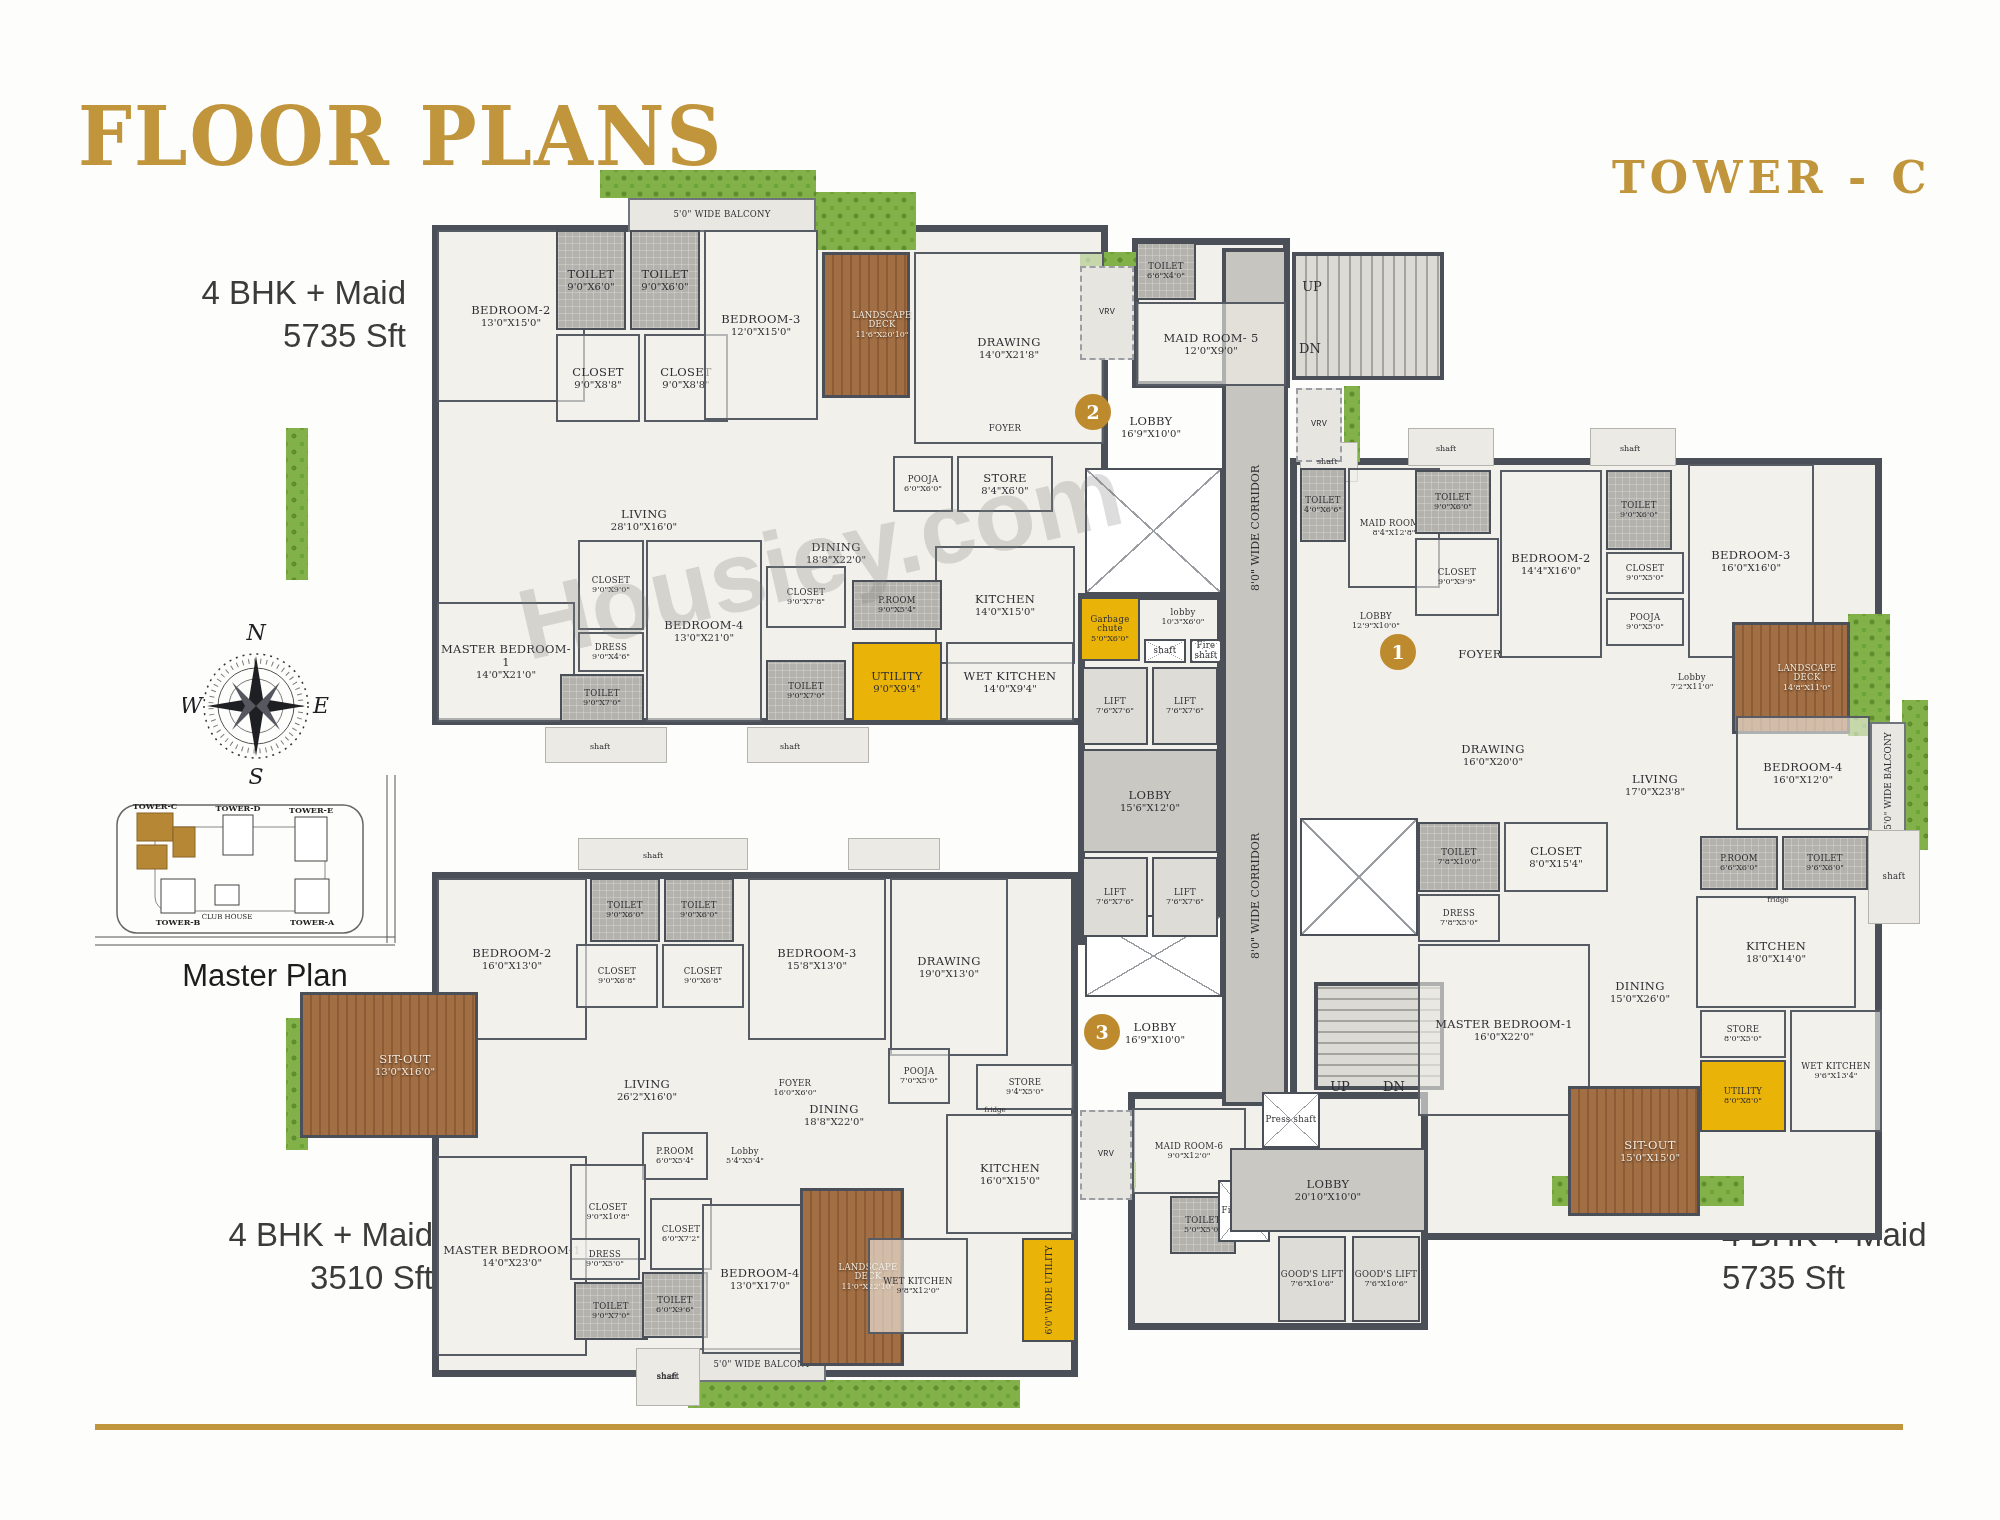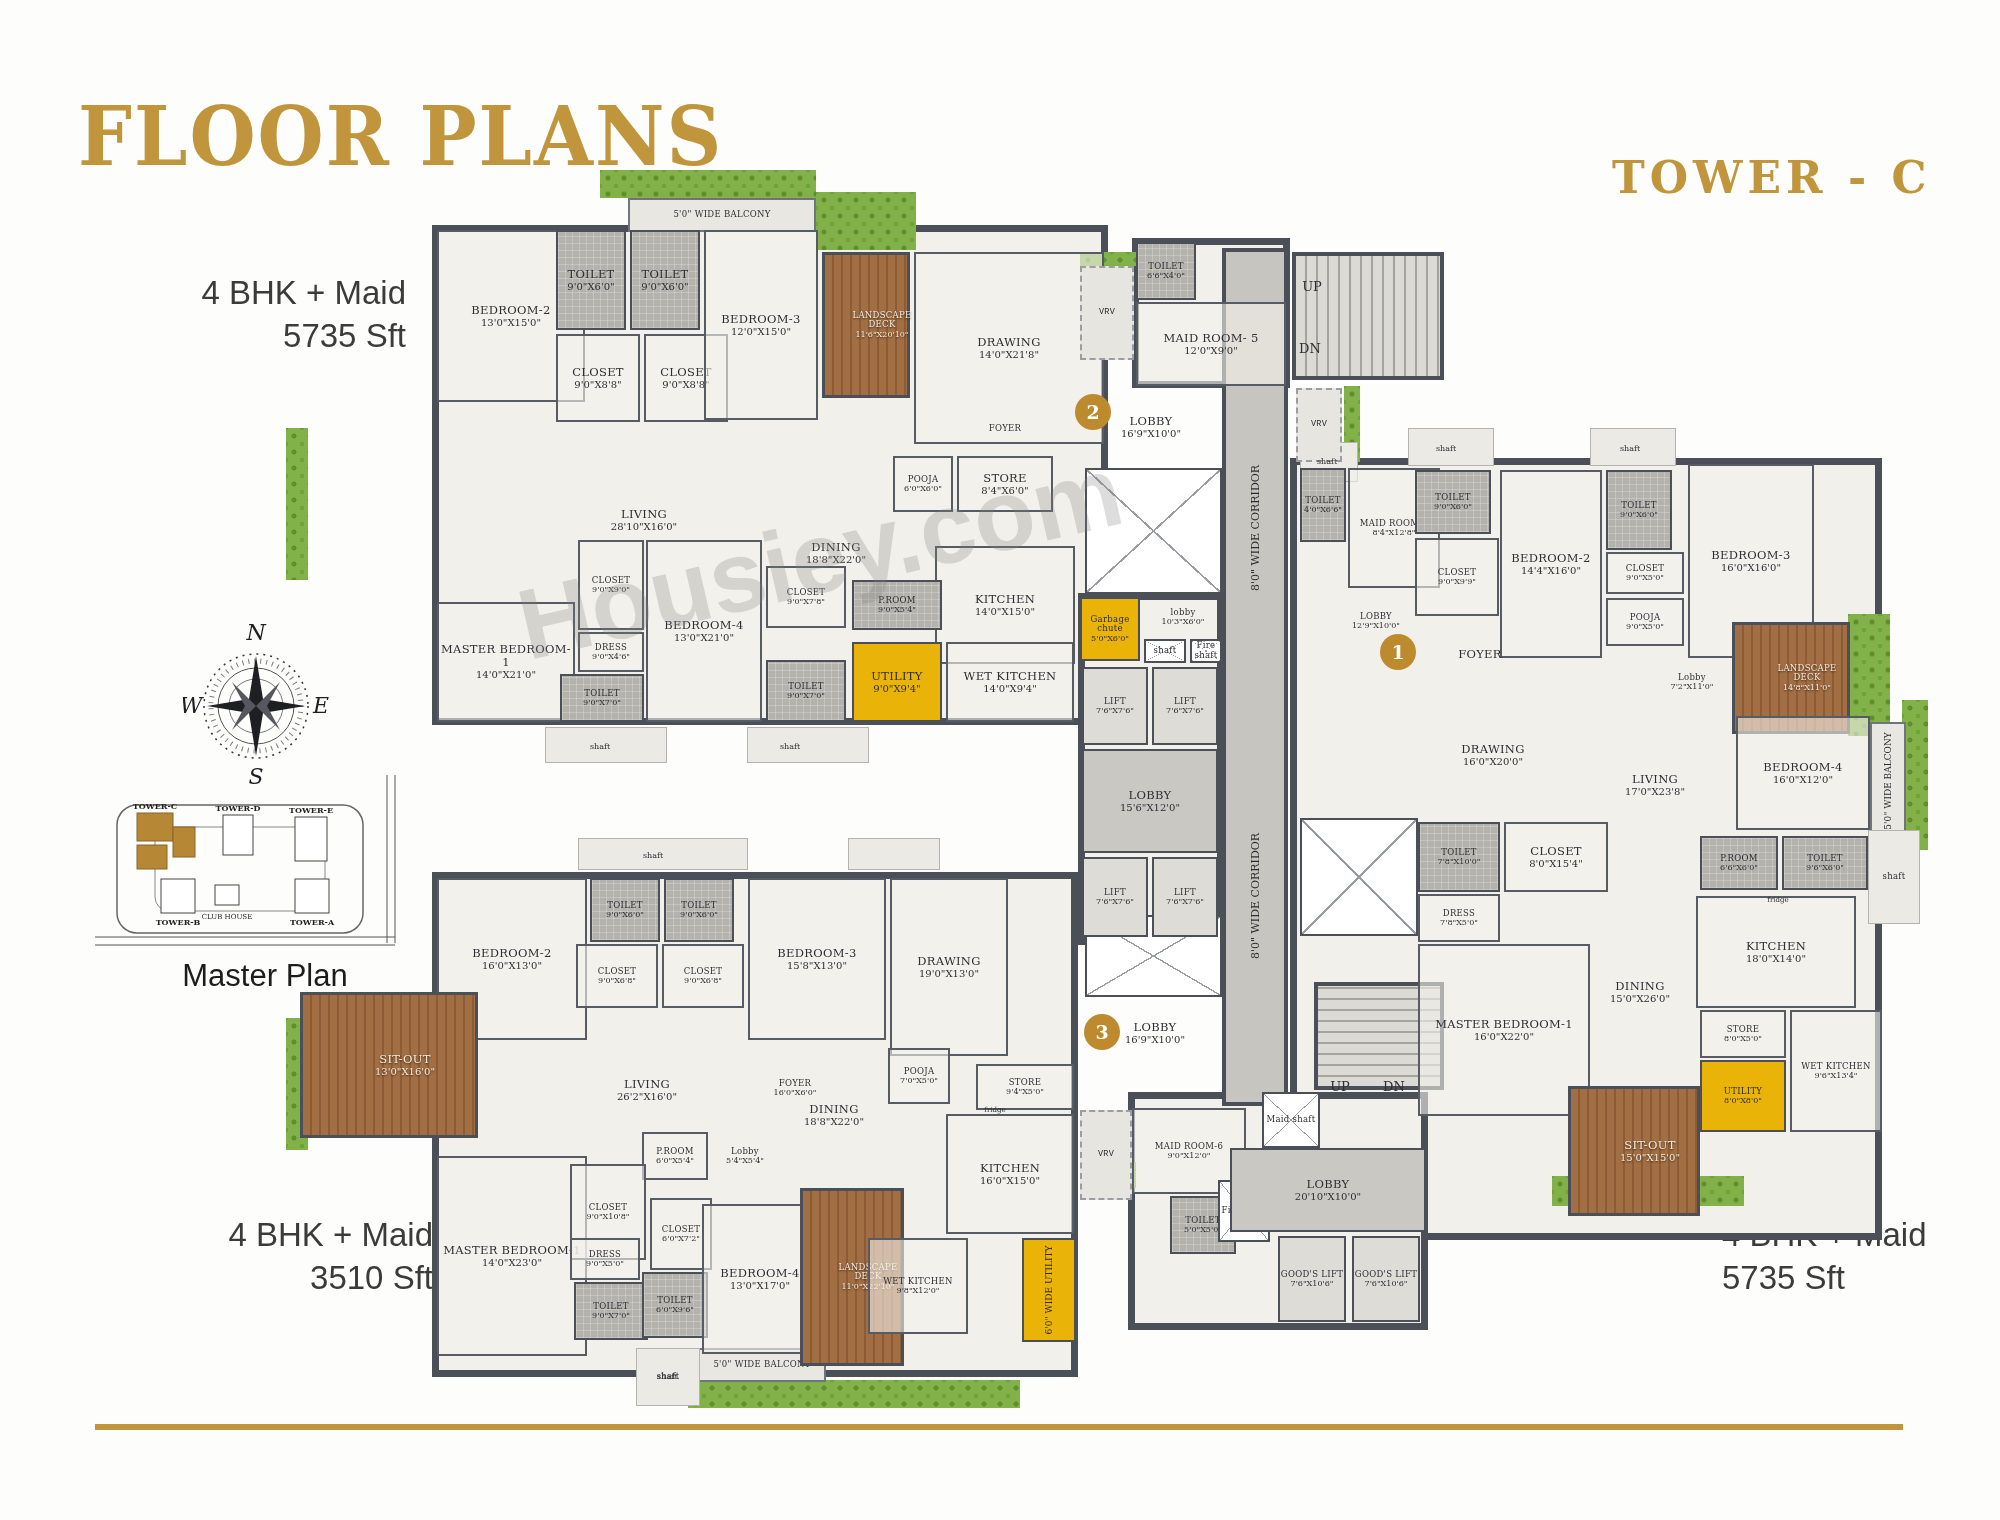--- a/index.html
+++ b/index.html
@@ -431,21 +431,21 @@
         <span class="rd">9'0"X12'0"</span>
       </div>
       <div class="bx wet sm" style="left: 1170px; top: 1196px; width: 66px; height: 58px;">
         <span class="rn">TOILET</span>
         <span class="rd">5'0"X5'0"</span>
       </div>
       <div class="bx vrv sm" style="left: 1080px; top: 1110px; width: 52px; height: 90px;">
         <span class="rn">VRV</span>
       </div>
       <div class="bx void sm" style="left: 1262px; top: 1092px; width: 58px; height: 56px;">
-        <span class="rn">Maid shaft</span>
+        <span class="rn">Press shaft</span>
       </div>
       <div class="bx void sm" style="left: 1218px; top: 1180px; width: 52px; height: 62px;">
         <span class="rn">Fire shaft</span>
       </div>
       <div class="bx gray" style="left: 1230px; top: 1148px; width: 196px; height: 84px;">
         <span class="rn">LOBBY</span>
         <span class="rd">20'10"X10'0"</span>
       </div>
       <div class="bx lift sm" style="left: 1278px; top: 1236px; width: 68px; height: 86px;">
         <span class="rn">GOOD'S LIFT</span>

